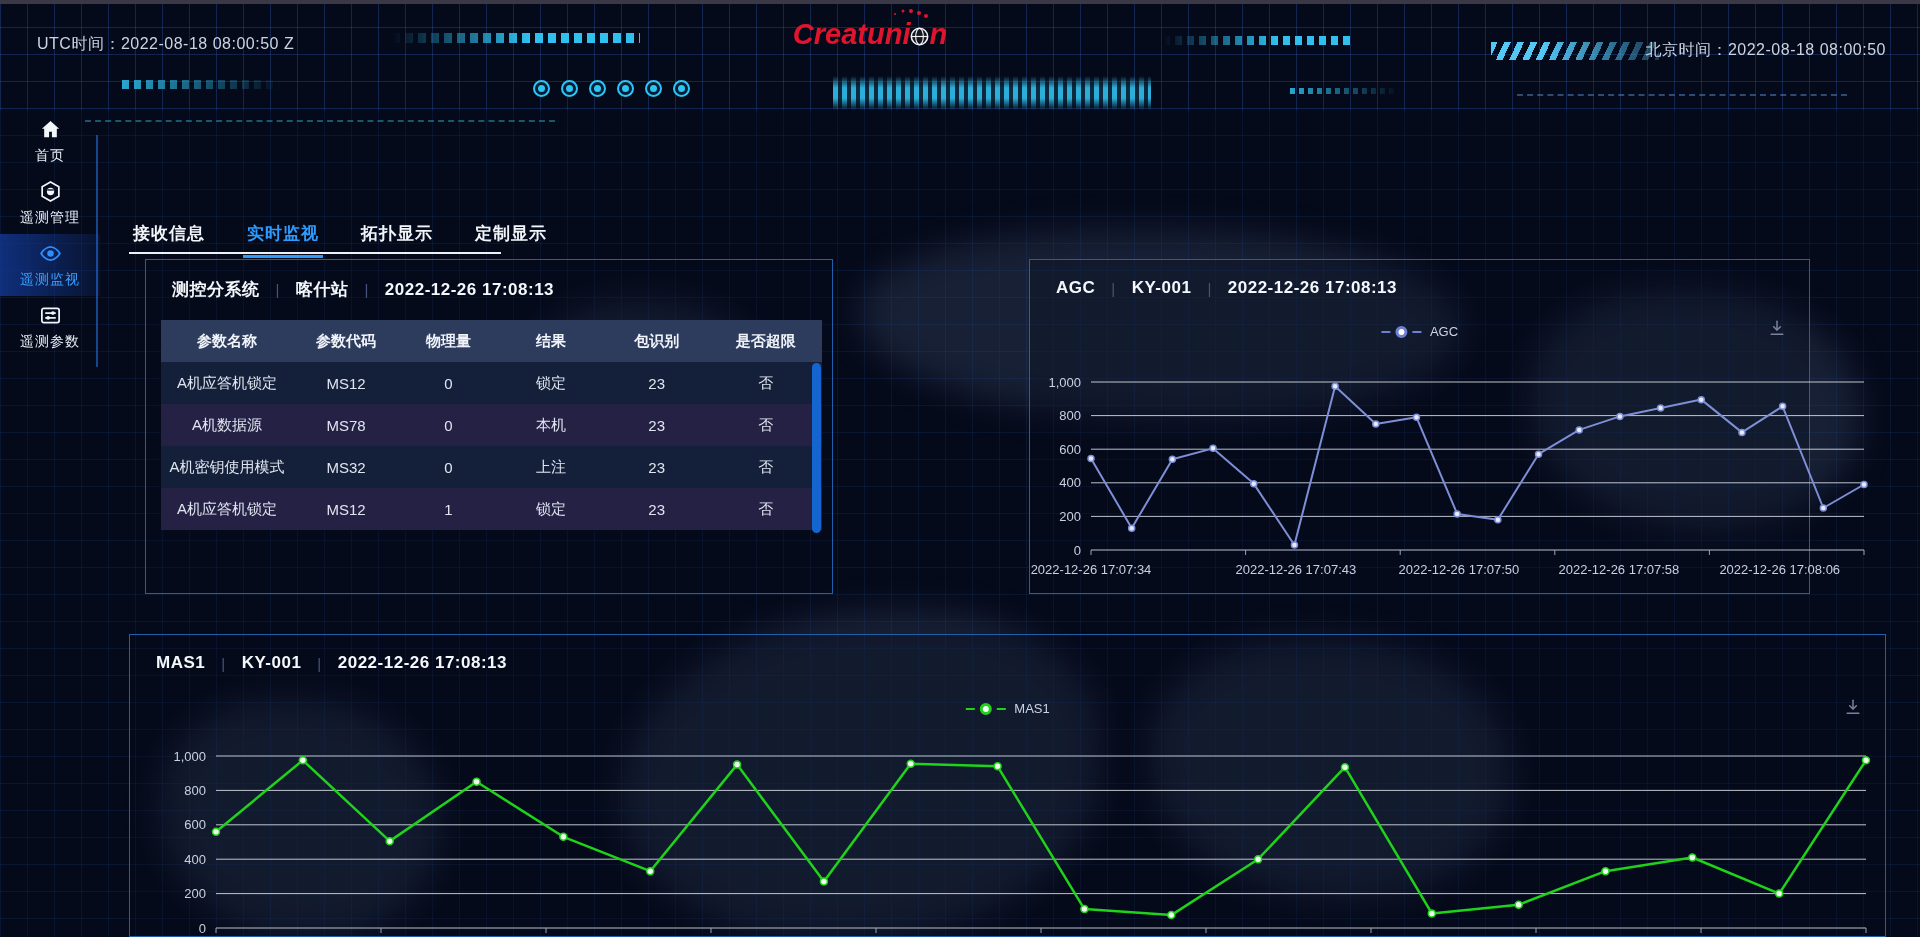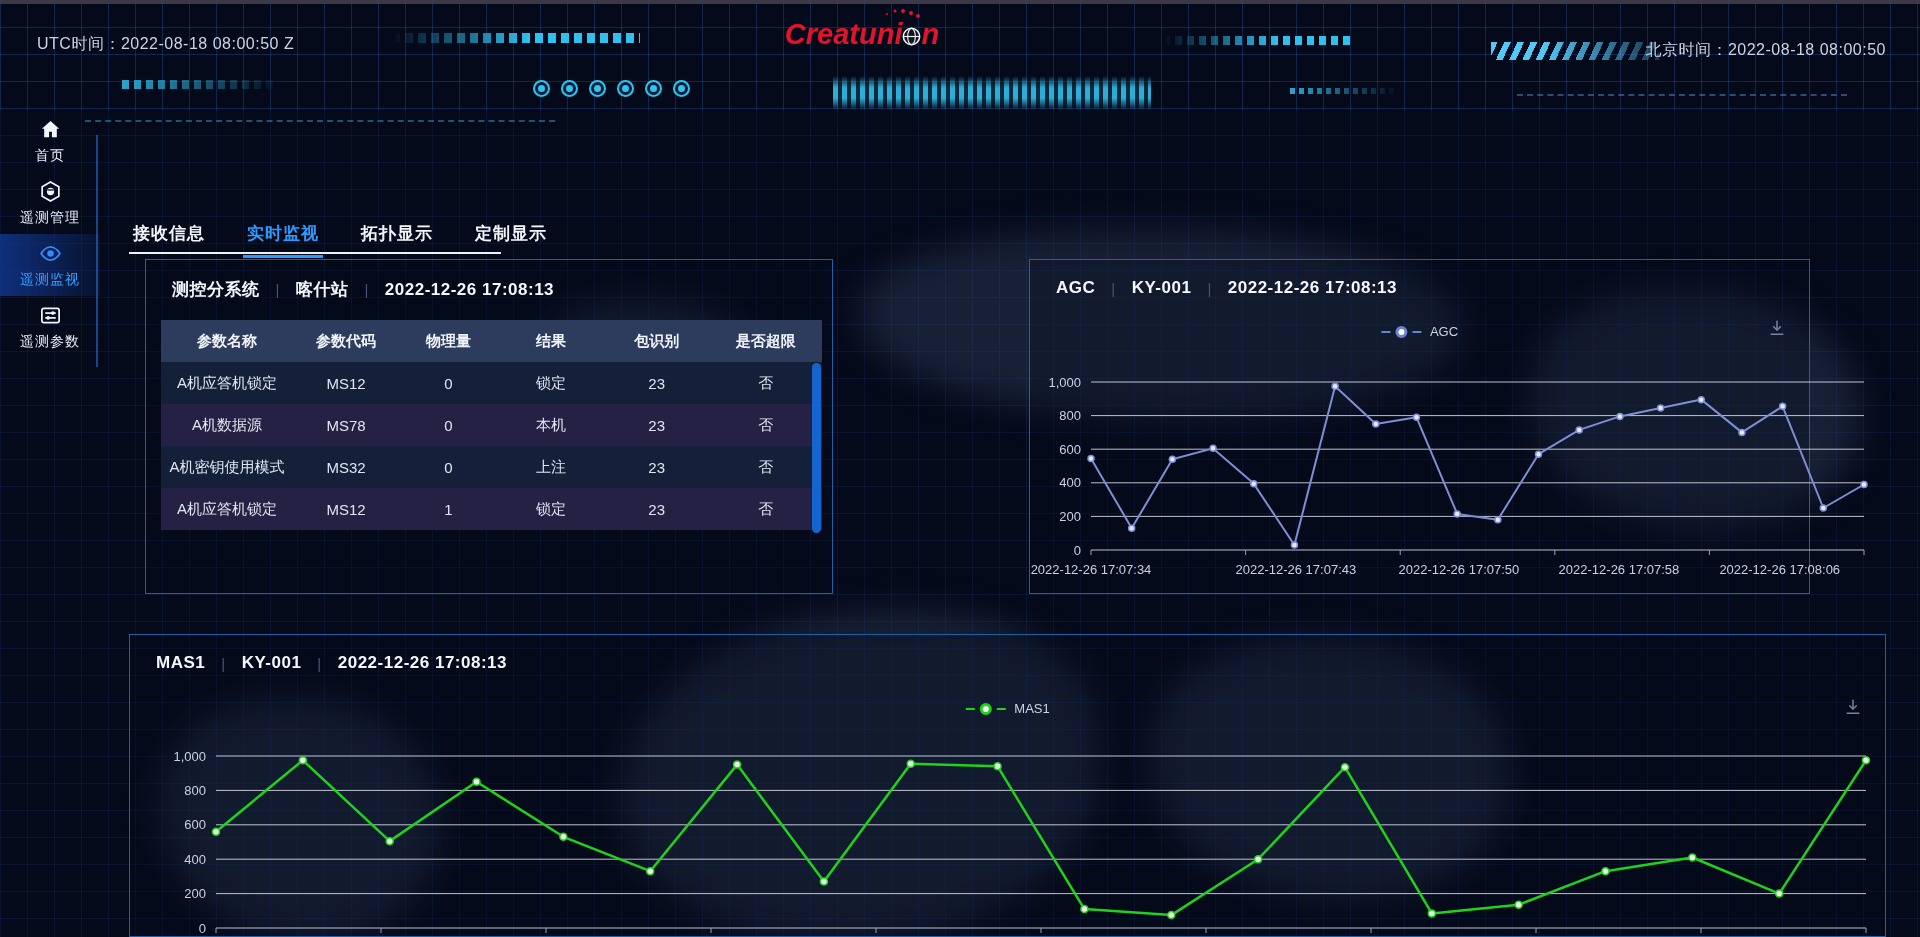--- a/index.html
+++ b/index.html
@@ -22,21 +22,21 @@
     background-image:linear-gradient(rgba(46,96,188,.22) 1px,transparent 1px),
                      linear-gradient(90deg,rgba(46,96,188,.22) 1px,transparent 1px);
     background-size:27px 27px;}
   .ui{position:absolute;inset:0;z-index:2;padding-left:40px;}
   
   .top-strip{position:absolute;left:0;top:0;width:1920px;height:4px;background:#3b3947;}
   header{position:absolute;left:0;top:0;width:1920px;height:110px;}
   .time{position:absolute;font-size:16px;color:#ccd4e3;letter-spacing:.5px;white-space:nowrap;}
   .time-utc{left:37px;top:34px;}
   .time-bj{right:34px;top:40px;}
-  .brand{position:absolute;left:0;top:20px;width:1724px;display:flex;justify-content:center;align-items:flex-start;gap:24px;}
+  .brand{position:absolute;left:8px;top:20px;width:1724px;display:flex;justify-content:center;align-items:flex-start;gap:24px;}
   .logo{position:relative;font-size:29px;font-style:italic;font-weight:800;color:#e2142d;letter-spacing:0;line-height:1;}
   .logo .globe{display:inline-block;vertical-align:-2px;}
   .logo-dots{position:absolute;right:34px;top:-11px;width:4px;height:4px;border-radius:50%;background:#e2142d;
     box-shadow:8px 2px 0 0 #e2142d,15px 5px 0 0 #e2142d,-8px 0px 0 -0.5px #e2142d,-16px 3px 0 -1px #e2142d;}
   .app-title{font-size:33px;font-weight:800;color:#ffffff;letter-spacing:2px;margin:0;}
   
   .deco{position:absolute;pointer-events:none;}
   .deco-dots-a{left:392px;top:33px;width:248px;height:10px;
     background:repeating-linear-gradient(90deg,#2fc0ee 0 8px,transparent 8px 13px);
     -webkit-mask-image:linear-gradient(90deg,transparent,#000 55%);mask-image:linear-gradient(90deg,transparent,#000 55%);}

